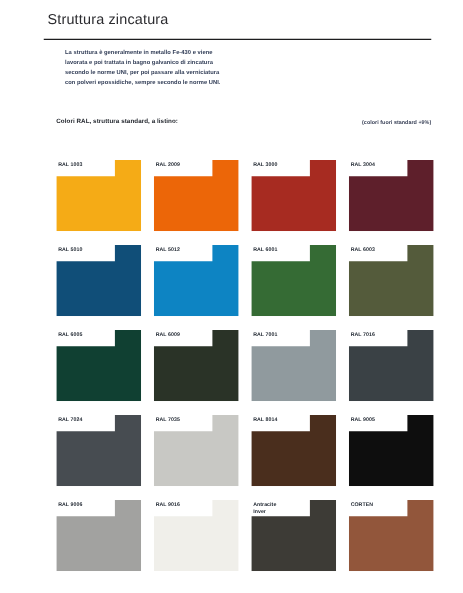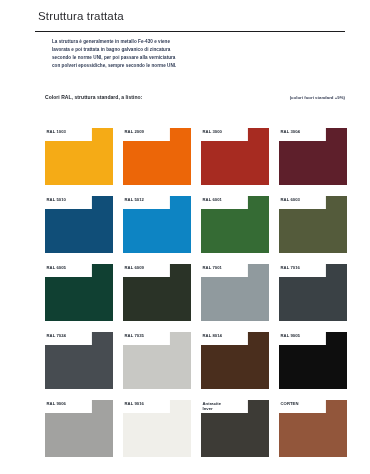--- a/index.html
+++ b/index.html
@@ -131,21 +131,21 @@
     letter-spacing: 0.05px;
     white-space: pre-line;
     z-index: 2;
   }
 </style>
 </head>
 <body>
 
 <div class="page">
 
-  <h1 class="page-title">Struttura trattata</h1>
+  <h1 class="page-title">Struttura zincatura</h1>
 
   <div class="title-rule"></div>
 
   <div class="intro-paragraph">
     <div class="intro-line">La struttura è generalmente in metallo Fe-430 e viene</div>
     <div class="intro-line">lavorata e poi trattata in bagno galvanico di zincatura</div>
     <div class="intro-line">secondo le norme UNI, per poi passare alla verniciatura</div>
     <div class="intro-line">con polveri epossidiche, sempre secondo le norme UNI.</div>
   </div>
 

